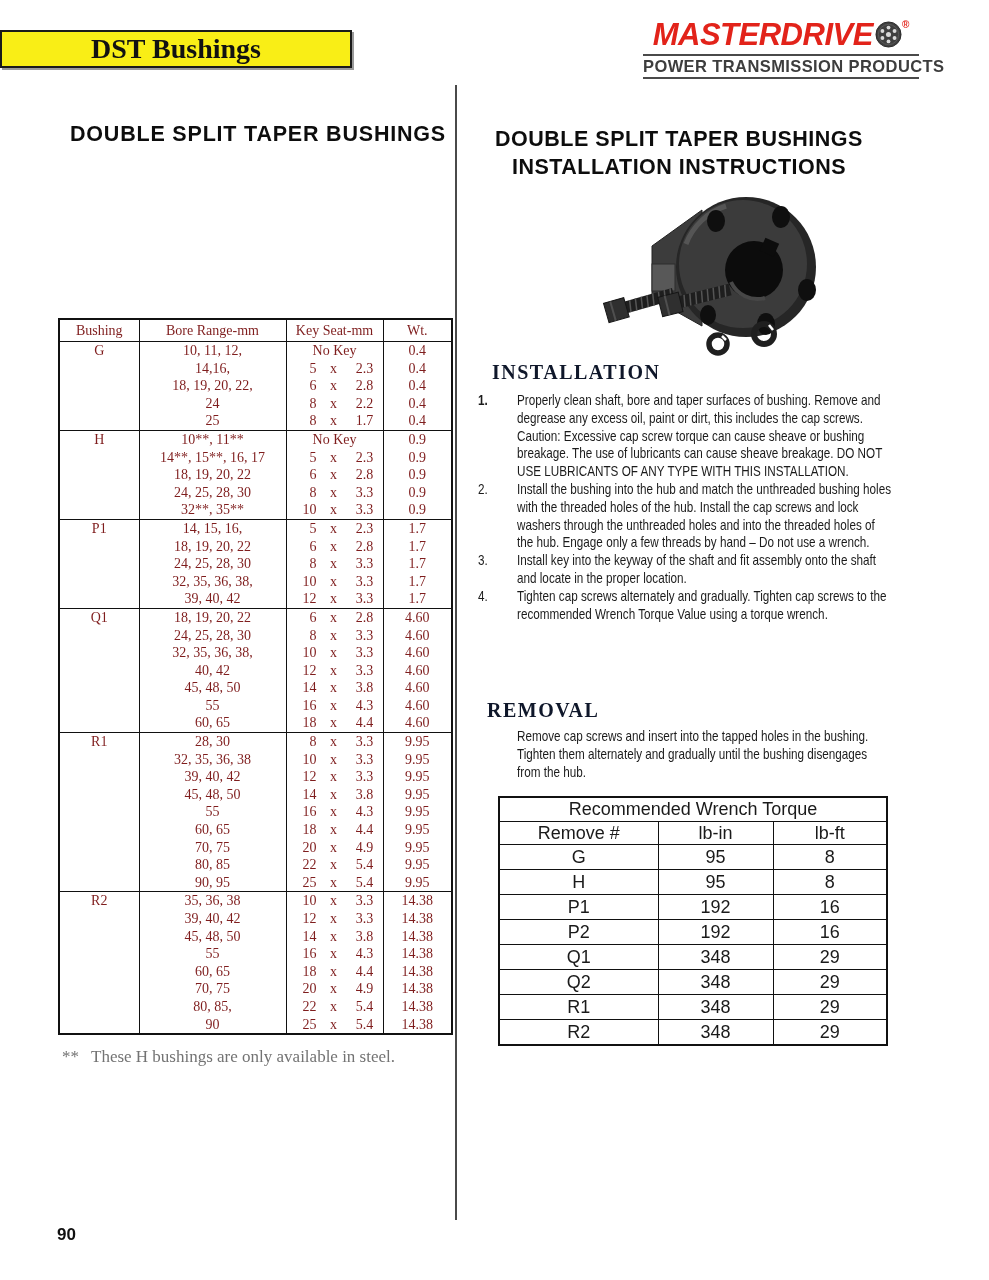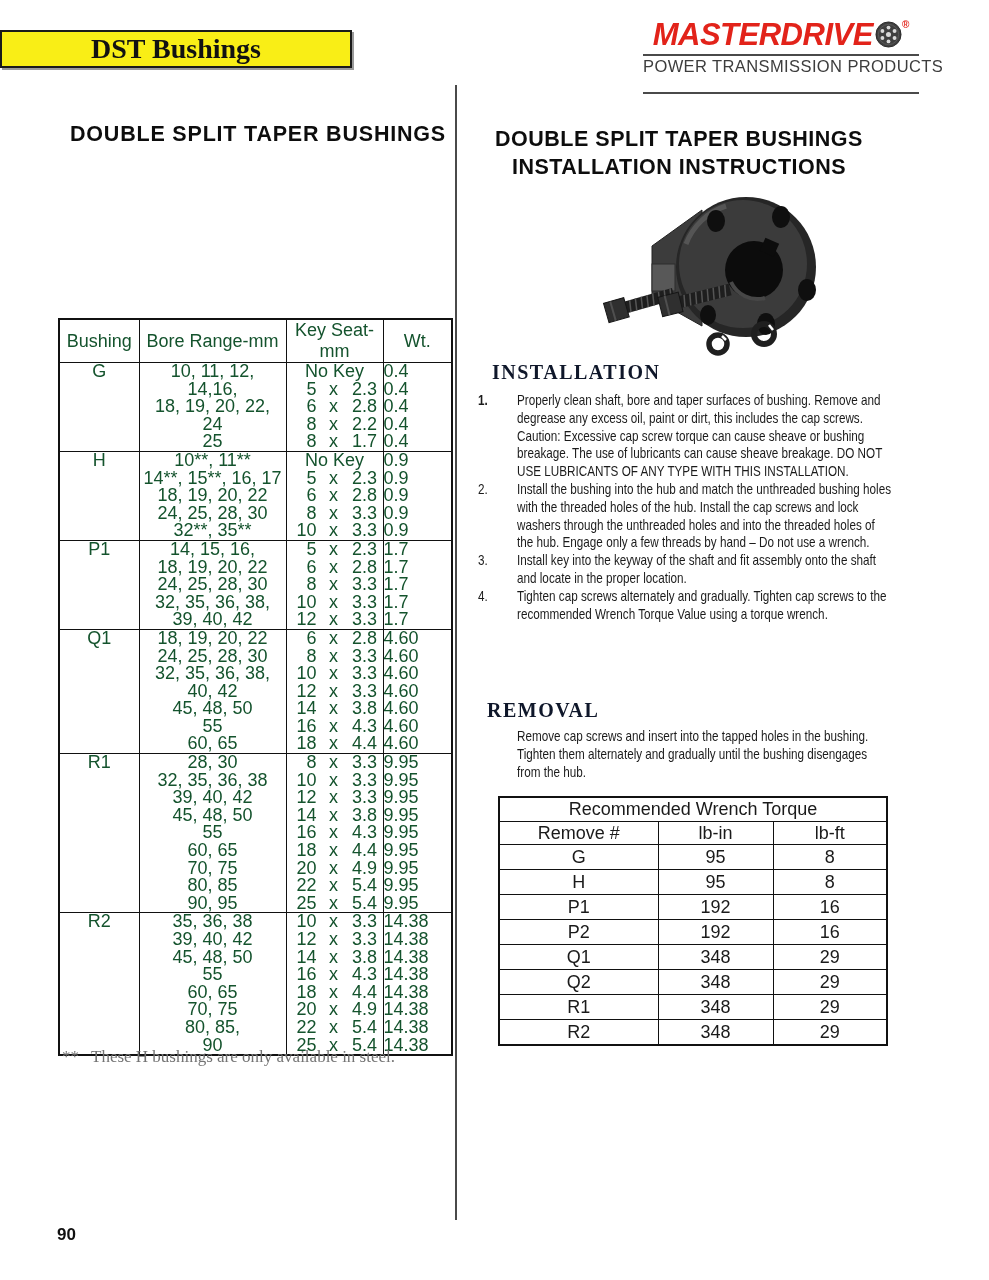--- a/index.html
+++ b/index.html
@@ -17,40 +17,40 @@
   .logo{position:absolute;left:643px;top:18px;width:276px;}
   .brand-row{display:flex;align-items:flex-start;justify-content:center;height:36px;}
   .brand{
     font-weight:bold;font-style:italic;font-size:31px;line-height:34px;
     color:#E2231A;letter-spacing:-0.5px;white-space:nowrap;
   }
   .sprocket{margin:3px 0 0 2px;flex:none;}
   .reg{font-size:10px;color:#E2231A;font-weight:bold;margin-top:1px;}
   .tagline{
     margin-top:0;border-top:2px solid #4a4a4a;border-bottom:2px solid #4a4a4a;
-    text-align:right;font-weight:normal;font-size:16.5px;line-height:20px;
-    color:#3D3D3D;letter-spacing:0.4px;padding:0 0 16px 0;white-space:nowrap;
+    text-align:right;font-weight:bold;font-size:16.5px;line-height:20px;
+    color:#3D3D3D;letter-spacing:0.4px;padding:0 0 1px 0;white-space:nowrap;
   }
   .divider{position:absolute;left:455px;top:85px;width:1.5px;height:1135px;background:#4a4a4a;}
   
   .left-heading{
     position:absolute;left:70px;top:122px;font-size:21.5px;font-weight:bold;
     letter-spacing:0.8px;color:#0d0d0d;white-space:nowrap;
   }
   table.bushing-table{
     position:absolute;left:58px;top:318px;width:393px;table-layout:fixed;
-    border-collapse:collapse;border:2px solid #111;font-size:18px;color:#14532d;
+    border-collapse:collapse;border:2px solid #111;font-size:14px;color:#7f1d1d;font-family:Liberation Serif, serif;
   }
   .bushing-table th,.bushing-table td{border-left:1.5px solid #111;padding:0;font-weight:normal;}
   .bushing-table th{height:21px;border-bottom:1.5px solid #111;text-align:center;}
   .bushing-table td{height:17.6px;line-height:17.6px;}
   .bushing-table tr.group-start td{border-top:1.5px solid #111;}
   .c-bushing{text-align:center;vertical-align:top;}
   .c-bore{text-align:center;}
-  .c-wt{}
+  .c-wt{text-align:center;}
   .c-key .keyrow{display:flex;justify-content:center;}
   .c-key .kw{width:26px;text-align:right;}
   .c-key .kx{width:34px;text-align:center;}
   .c-key .kh{width:28px;text-align:center;}
   .c-key.nokey{text-align:center;}
   .footnote{
     position:absolute;left:62px;top:1047px;font-family:"Liberation Serif", serif;
     font-size:17px;color:#737373;
   }
   .footnote .mark{margin-right:12px;}

